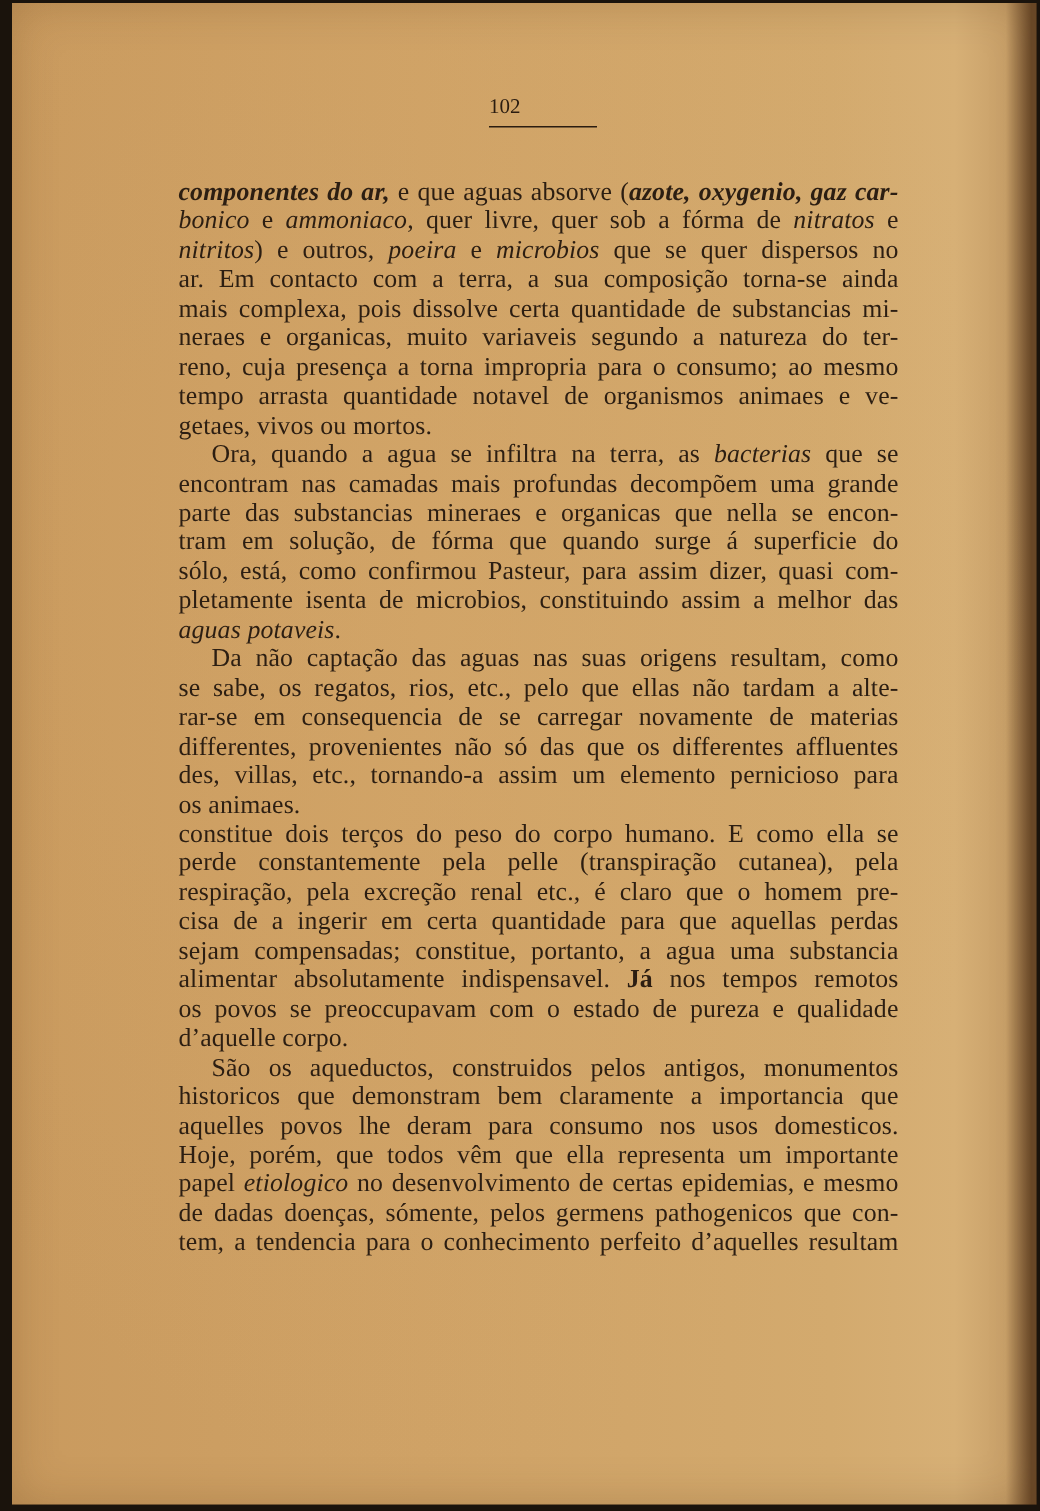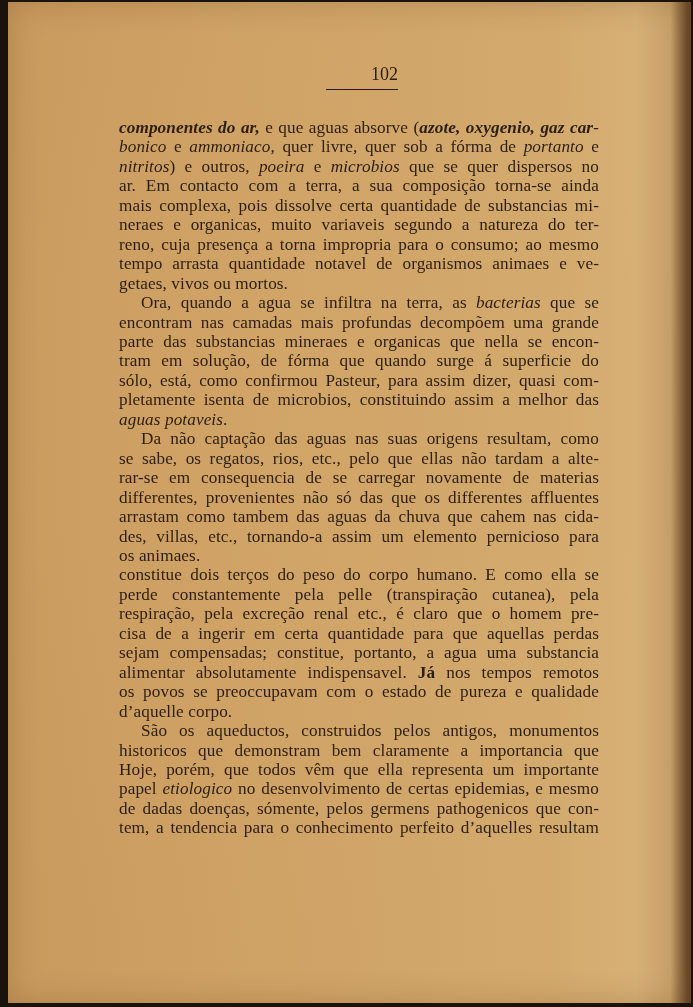--- a/index.html
+++ b/index.html
@@ -10,21 +10,21 @@
   }
   .page {
     position: absolute; left: 8px; top: 2px; width: 683px; height: 1001px;
     background:
       radial-gradient(ellipse at 40% 40%, rgba(214,168,105,0.35), rgba(0,0,0,0) 70%),
       linear-gradient(90deg, #c99a5e 0%, #cfa266 40%, #d3aa6e 80%, #d7b076 92%, #c8a069 97%, #6b4a2a 99.5%);
     box-shadow: inset 0 0 30px rgba(90,55,20,0.25);
   }
   .page-number {
     position: absolute; left: 318px; top: 62px; width: 72px;
-    text-align: right; font-size: 18px; color: #2a1c10;
+    text-align: left; font-size: 14px; color: #2a1c10;
     border-bottom: 1.5px solid #2a1c10; padding-bottom: 4px;
   }
   .text {
     position: absolute; left: 111px; top: 116px; width: 480px;
     font-size: 17.2px; line-height: 19.45px; color: #2c1e12;
     text-align: justify;
     letter-spacing: 0.1px;
   }
   .text .line { display: block; white-space: nowrap; text-align-last: justify; text-align: justify; }
   .text .line.last { text-align-last: left; }
@@ -33,21 +33,21 @@
   .text b { font-weight: bold; }
 </style>
 </head>
 <body>
 
 <div class="page">
   <div class="page-number">102</div>
   <div class="text" id="body-text">
       <div>
         <span class="line"><i style="font-weight: bold;">componentes do ar,</i><span> e que aguas absorve (</span><i style="font-weight: bold;">azote, oxygenio, gaz car-</i></span>
-        <span class="line"><i>bonico</i><span> e </span><i>ammoniaco</i><span>, quer livre, quer sob a fórma de </span><i>portanto</i><span> e</span></span>
+        <span class="line"><i>bonico</i><span> e </span><i>ammoniaco</i><span>, quer livre, quer sob a fórma de </span><i>nitratos</i><span> e</span></span>
         <span class="line"><i>nitritos</i><span>) e outros, </span><i>poeira</i><span> e </span><i>microbios</i><span> que se quer dispersos no</span></span>
         <span class="line"><span>ar. Em contacto com a terra, a sua composição torna-se ainda</span></span>
         <span class="line"><span>mais complexa, pois dissolve certa quantidade de substancias mi-</span></span>
         <span class="line"><span>neraes e organicas, muito variaveis segundo a natureza do ter-</span></span>
         <span class="line"><span>reno, cuja presença a torna impropria para o consumo; ao mesmo</span></span>
         <span class="line"><span>tempo arrasta quantidade notavel de organismos animaes e ve-</span></span>
         <span class="line last"><span>getaes, vivos ou mortos.</span></span>
       </div>
       <div>
         <span class="line indent"><span>Ora, quando a agua se infiltra na terra, as </span><i>bacterias</i><span> que se</span></span>
@@ -56,36 +56,36 @@
         <span class="line"><span>tram em solução, de fórma que quando surge á superficie do</span></span>
         <span class="line"><span>sólo, está, como confirmou Pasteur, para assim dizer, quasi com-</span></span>
         <span class="line"><span>pletamente isenta de microbios, constituindo assim a melhor das</span></span>
         <span class="line last"><i>aguas potaveis</i><span>.</span></span>
       </div>
       <div>
         <span class="line indent"><span>Da não captação das aguas nas suas origens resultam, como</span></span>
         <span class="line"><span>se sabe, os regatos, rios, etc., pelo que ellas não tardam a alte-</span></span>
         <span class="line"><span>rar-se em consequencia de se carregar novamente de materias</span></span>
         <span class="line"><span>differentes, provenientes não só das que os differentes affluentes</span></span>
-        <span class="line"><span>arrastam como tambem das aguas da chuva que cahem nas cida-</span></span>
         <span class="line"><span>des, villas, etc., tornando-a assim um elemento pernicioso para</span></span>
         <span class="line last"><span>os animaes.</span></span>
       </div>
       <div>
         <span class="line"><span>constitue dois terços do peso do corpo humano. E como ella se</span></span>
         <span class="line"><span>perde constantemente pela pelle (transpiração cutanea), pela</span></span>
         <span class="line"><span>respiração, pela excreção renal etc., é claro que o homem pre-</span></span>
         <span class="line"><span>cisa de a ingerir em certa quantidade para que aquellas perdas</span></span>
         <span class="line"><span>sejam compensadas; constitue, portanto, a agua uma substancia</span></span>
         <span class="line"><span>alimentar absolutamente indispensavel. </span><b>Já</b><span> nos tempos remotos</span></span>
         <span class="line"><span>os povos se preoccupavam com o estado de pureza e qualidade</span></span>
         <span class="line last"><span>d’aquelle corpo.</span></span>
       </div>
       <div>
         <span class="line indent"><span>São os aqueductos, construidos pelos antigos, monumentos</span></span>
         <span class="line"><span>historicos que demonstram bem claramente a importancia que</span></span>
+        <span class="line"><span>aquelles povos lhe deram para consumo nos usos domesticos.</span></span>
         <span class="line"><span>Hoje, porém, que todos vêm que ella representa um importante</span></span>
         <span class="line"><span>papel </span><i>etiologico</i><span> no desenvolvimento de certas epidemias, e mesmo</span></span>
         <span class="line"><span>de dadas doenças, sómente, pelos germens pathogenicos que con-</span></span>
         <span class="line"><span>tem, a tendencia para o conhecimento perfeito d’aquelles resultam</span></span>
       </div>
     </div>
 </div>
 
 </body></html>

